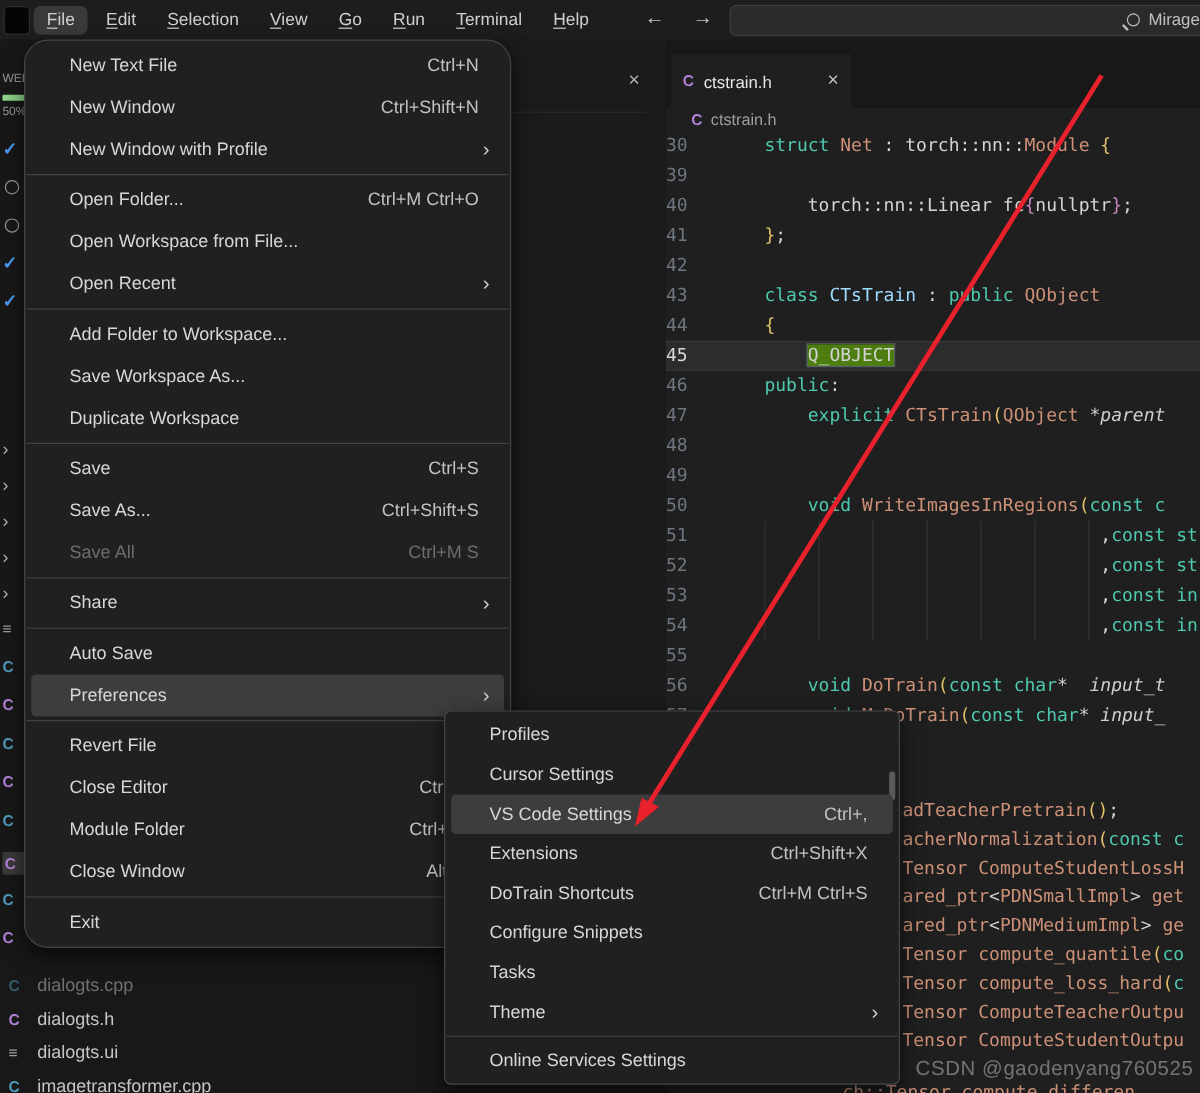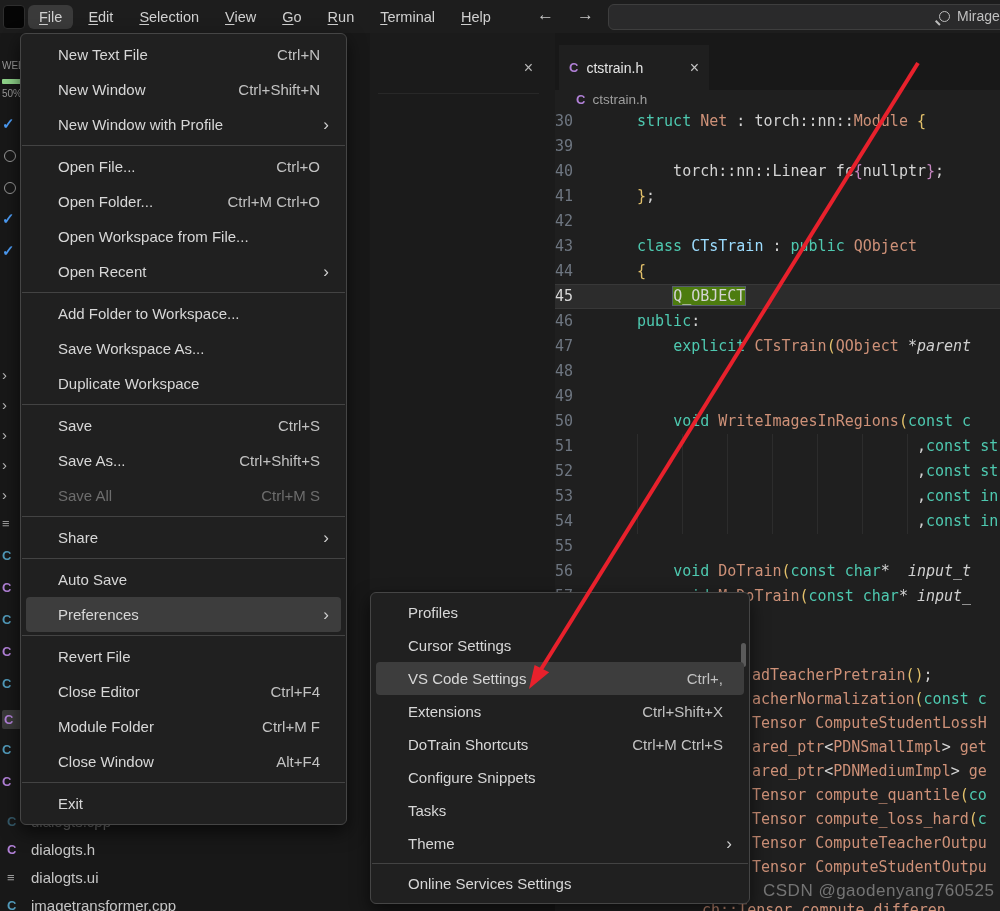--- a/index.html
+++ b/index.html
@@ -58,21 +58,21 @@
   .ic-cpp{color:#519aba;} .ic-h{color:#b180d7;} .ic-ui{color:#9a9a9a;font-weight:normal;}
 
   
   .explorer{position:absolute;left:0;top:807px;width:370px;z-index:1;}
   .ex-row{height:28px;display:flex;align-items:center;gap:10px;padding-left:7px;font-size:15px;color:#c5c5c5;}
   .fic{font-weight:bold;font-size:13px;width:14px;}
   .ex-row.dim{opacity:.5;}
 
   
   .menu{position:absolute;background:#202020;border:1px solid #454545;border-radius:6px;box-shadow:0 7px 18px rgba(0,0,0,.6);padding:3px 0;box-sizing:border-box;}
-  .file-menu{left:20px;top:33px;width:327px;z-index:20;}
+  .file-menu{left:20px;top:33px;width:406px;z-index:20;border-radius:20px;}
   .submenu{left:370px;top:592px;width:380px;z-index:21;}
   .mi{height:35px;display:flex;align-items:center;margin:0 5px;padding:0 21px 0 32px;border-radius:4px;font-size:15px;color:#d7d7d7;position:relative;}
   .submenu .mi{height:33px;}
   .mi .sc{margin-left:auto;color:#c2c2c2;text-align:right;}
   .mi .arr{position:absolute;right:12px;color:#cfcfcf;font-size:17px;}
   .mi.hl{background:#3d3d3d;}
   .mi.dis{color:#6d6d6d;} .mi.dis .sc{color:#6d6d6d;}
   .sep{height:1px;background:#434343;margin:3px 1px;}
   .submenu-scrollthumb{position:absolute;right:3px;top:50px;width:5px;height:24px;background:#5a5a5a;border-radius:3px;}
 
@@ -274,24 +274,20 @@
       <div class="mi">
         <span class="lab">New Window</span>
         <span class="sc">Ctrl+Shift+N</span>
       </div>
       <div class="mi">
         <span class="lab">New Window with Profile</span>
         <span class="arr">›</span>
       </div>
       <div class="sep"></div>
       <div class="mi">
-        <span class="lab">Open File...</span>
-        <span class="sc">Ctrl+O</span>
-      </div>
-      <div class="mi">
         <span class="lab">Open Folder...</span>
         <span class="sc">Ctrl+M Ctrl+O</span>
       </div>
       <div class="mi">
         <span class="lab">Open Workspace from File...</span>
       </div>
       <div class="mi">
         <span class="lab">Open Recent</span>
         <span class="arr">›</span>
       </div>

